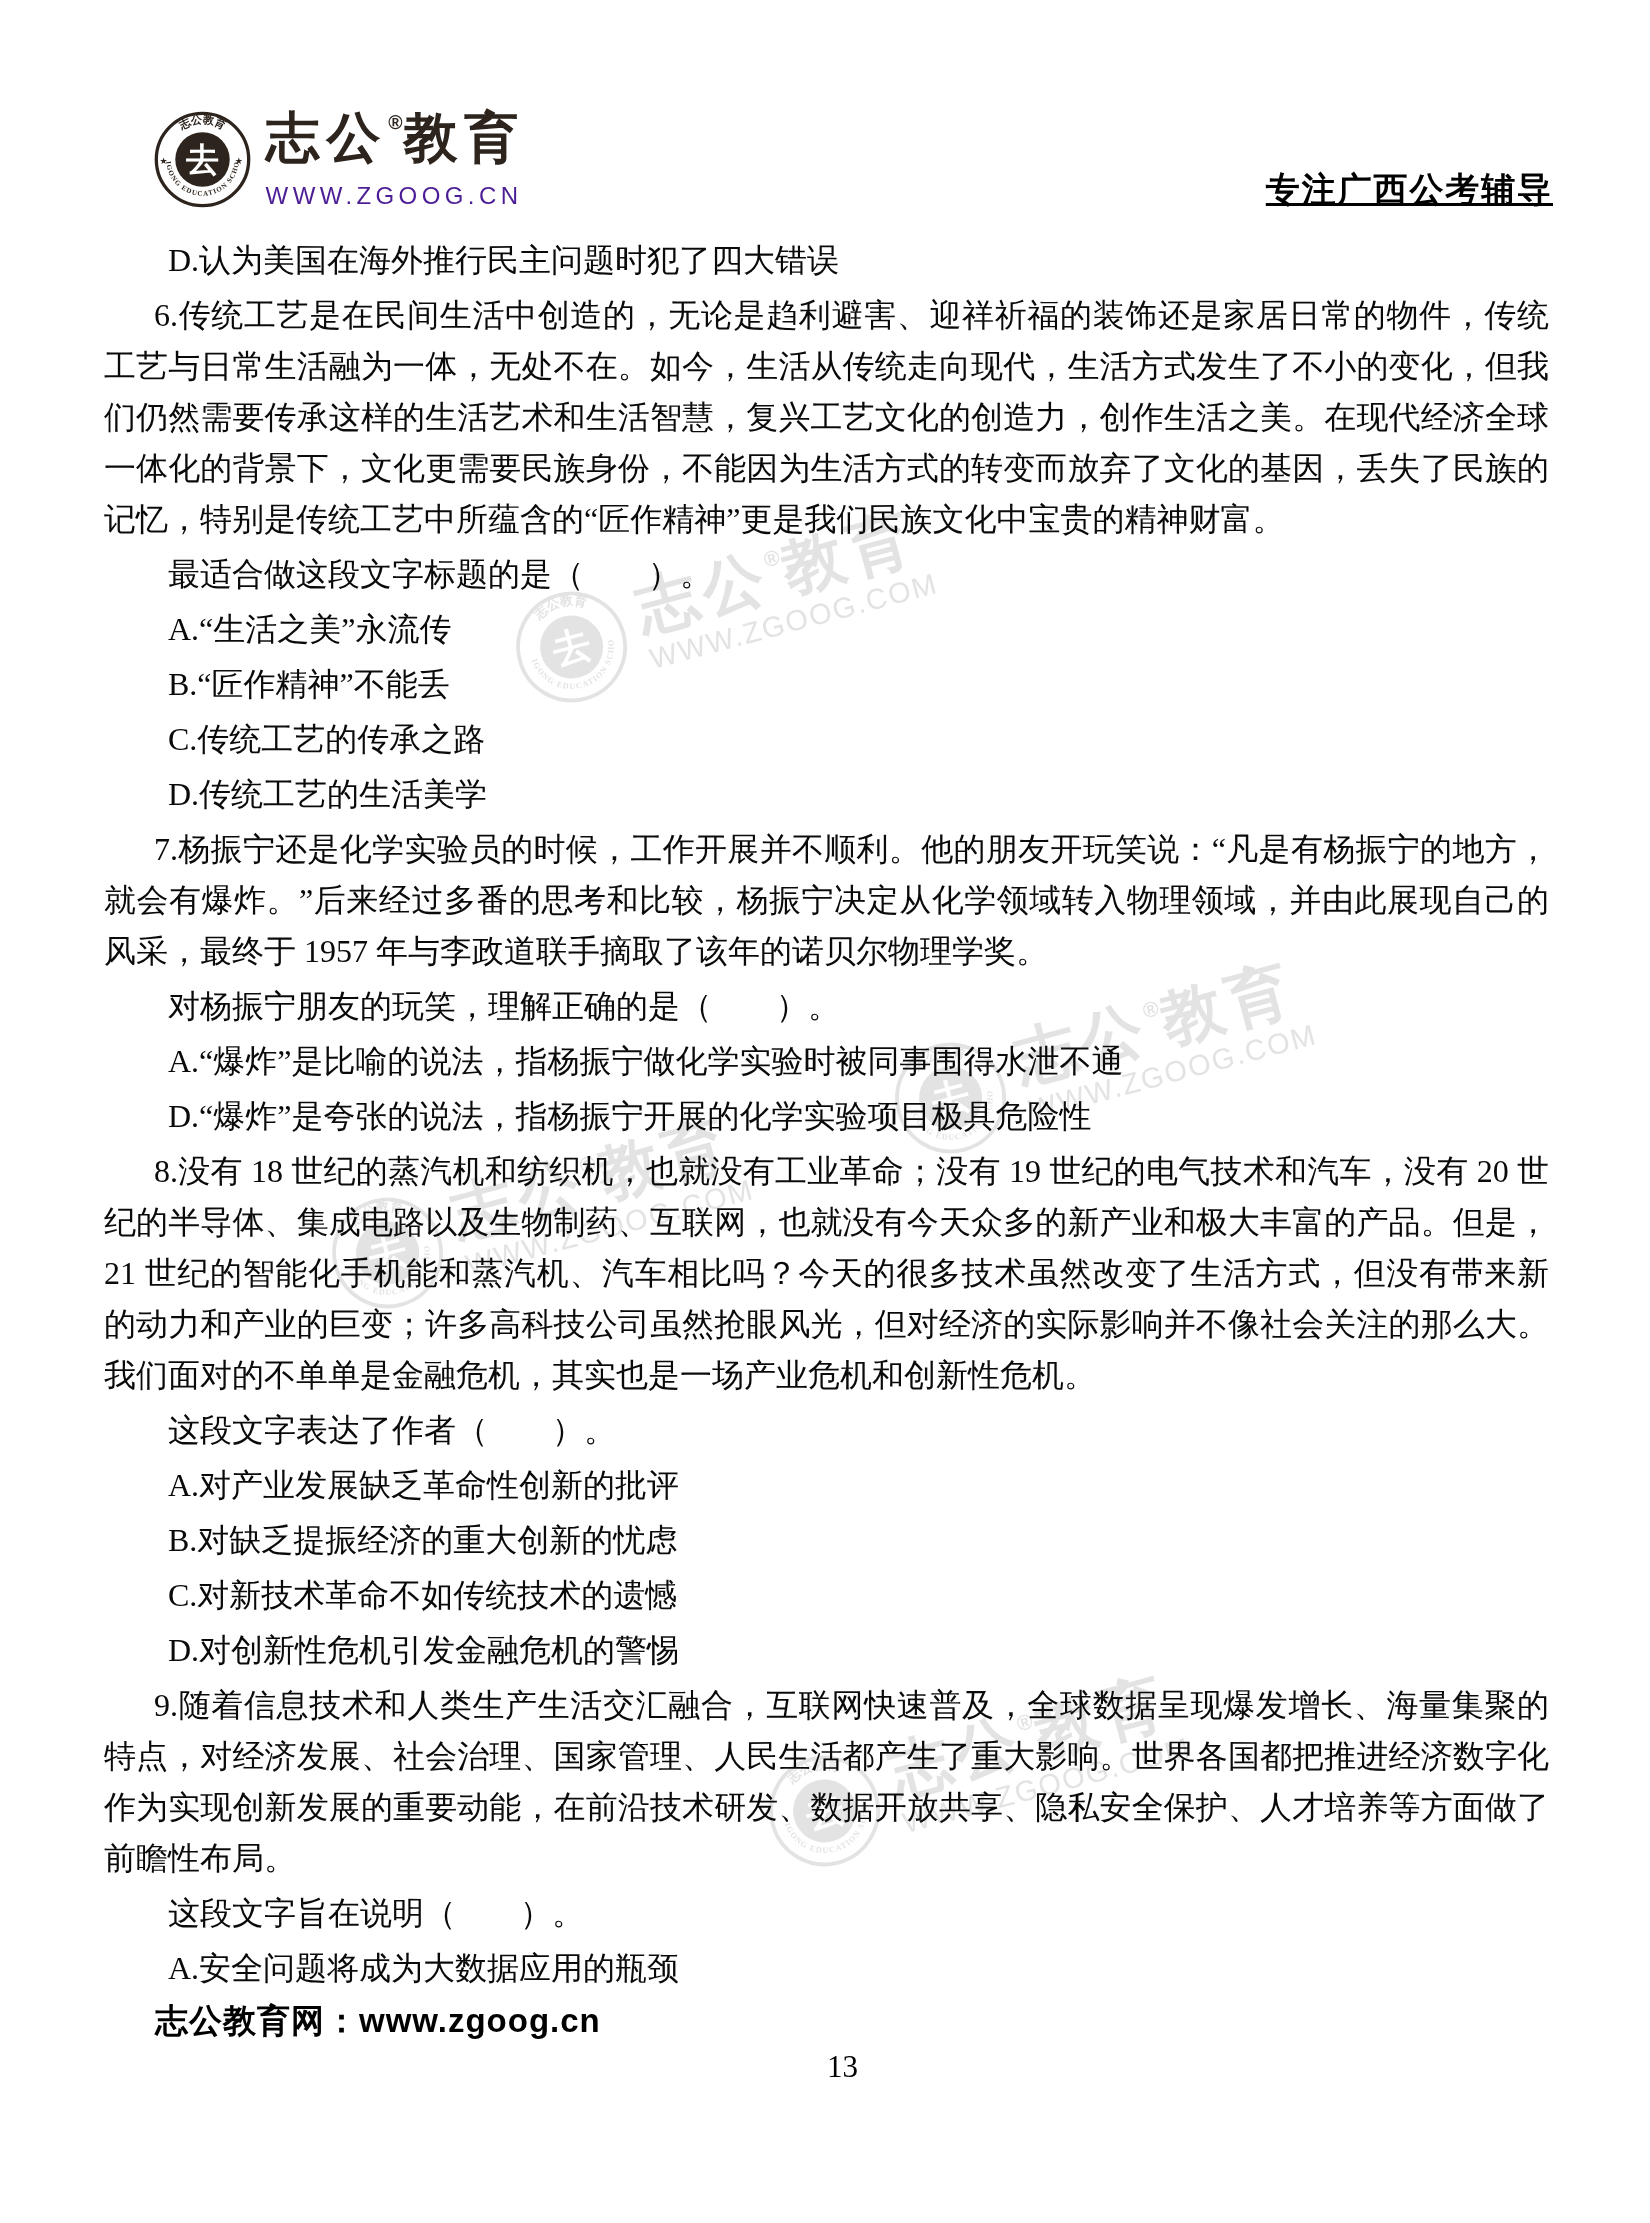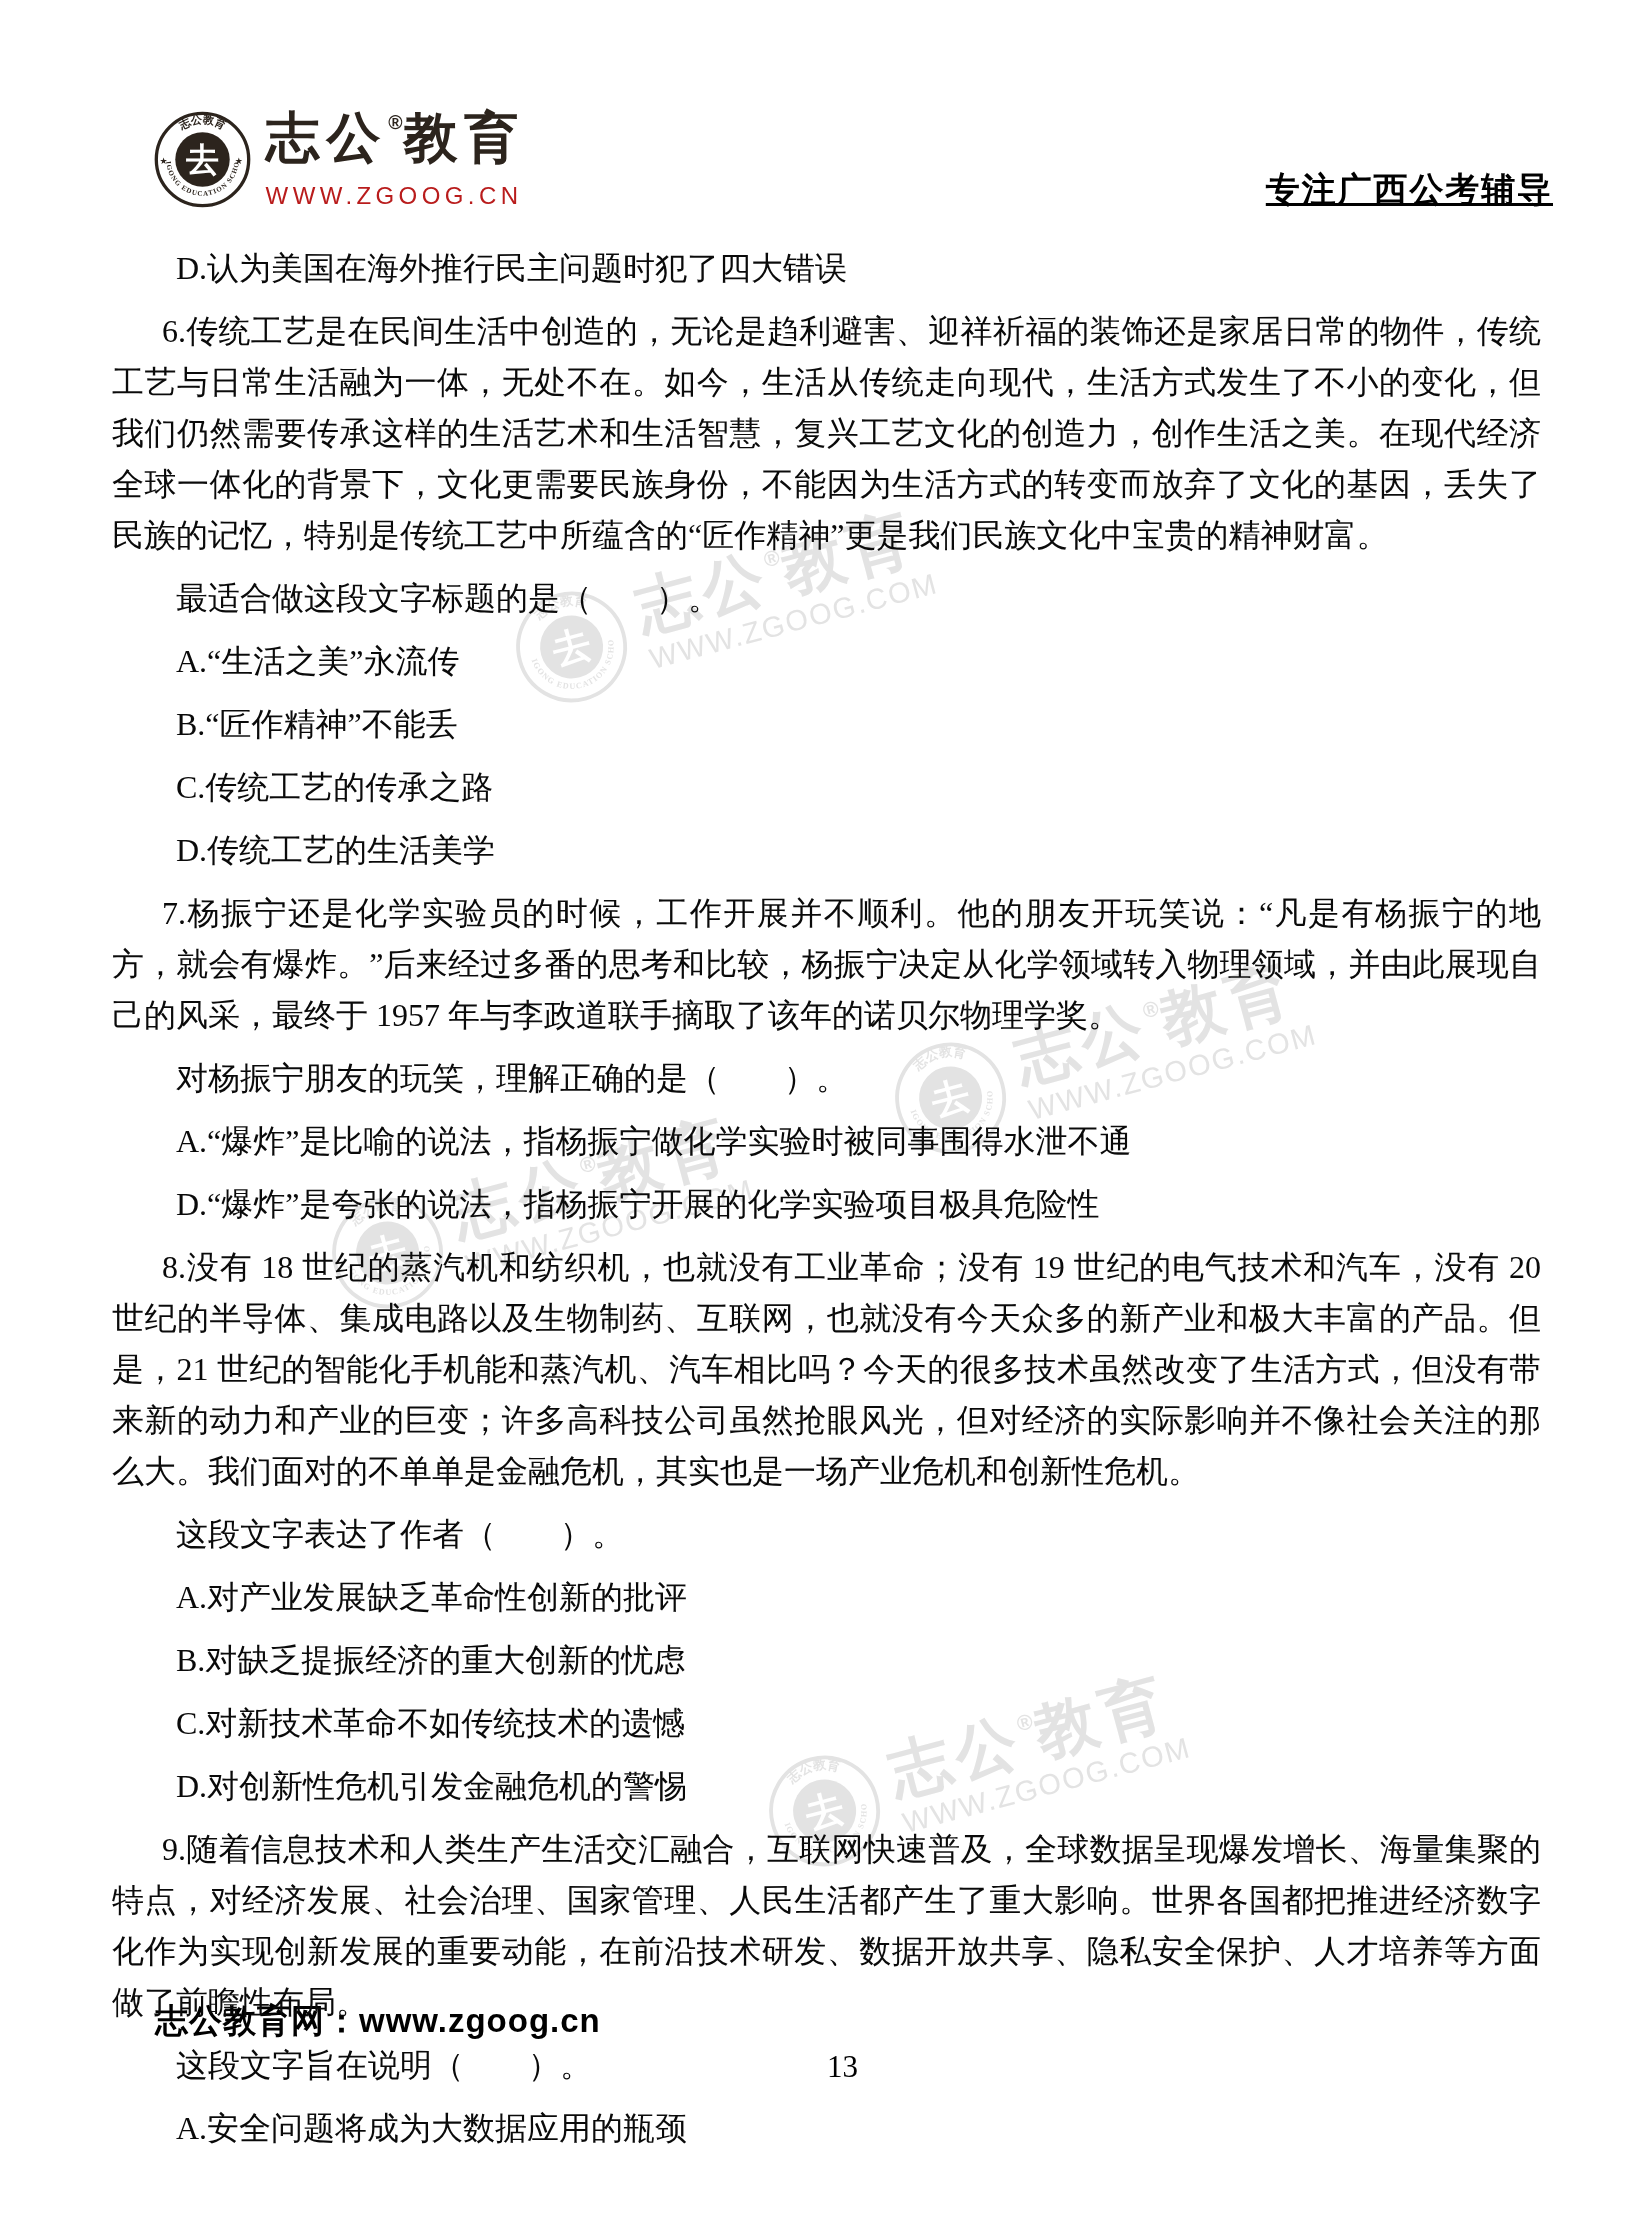--- a/index.html
+++ b/index.html
@@ -10,21 +10,21 @@
     overflow:hidden;
     font-family:"Liberation Serif","DejaVu Serif",serif;
     color:#000;
   }
   
   .header-logo{position:absolute;left:153px;top:109px;display:flex;align-items:center;gap:13.6px;color:#2c241d;}
   .seal{display:block;}
   .brand-block{display:flex;flex-direction:column;justify-content:center;}
   .brand-line{font-family:"Liberation Sans","DejaVu Sans",sans-serif;font-weight:800;font-size:54px;letter-spacing:6.8px;line-height:1.05;color:#2c241d;white-space:nowrap;}
   .brand-line .reg{font-size:19.4px;vertical-align:27px;letter-spacing:0;margin:0 1px;}
-  .brand-url{font-family:"Liberation Sans","DejaVu Sans",sans-serif;font-size:24px;letter-spacing:4.4px;color:#b91c1c;margin-top:16px;white-space:nowrap;}
+  .brand-url{font-family:"Liberation Sans","DejaVu Sans",sans-serif;font-size:24px;letter-spacing:4.4px;color:#4c1d95;margin-top:16px;white-space:nowrap;}
   .header-slogan{
     position:absolute;right:98px;top:167px;
     font-family:"Liberation Sans","DejaVu Sans",sans-serif;
     font-weight:700;font-size:34px;letter-spacing:1.9px;color:#000;white-space:nowrap;text-decoration:underline;
   }
   
   .wm{
     position:absolute;width:427px;height:155px;
     display:flex;align-items:center;gap:15.5px;
     color:#e3e3e3;
@@ -38,21 +38,21 @@
   .wm1{left:509px;top:529px;}
   .wm2{left:888px;top:980px;}
   .wm3{left:325px;top:1135px;}
   .wm4{left:762px;top:1693px;}
   
   .doc{
     position:absolute;left:100px;top:231px;width:1453px;
     font-size:32px;line-height:51px;color:#0a0a0a;
     z-index:1;
   }
-  .doc p{margin:12px;padding:0;}
+  .doc p{margin:4px;padding:0;}
   .doc p.paragraph{text-align:justify;text-justify:inter-ideograph;text-indent:50px;}
   .doc p.prompt,.doc p.option{padding-left:64px;}
   
   .footer-site{
     position:absolute;left:155px;top:1999px;
     font-family:"Liberation Sans","DejaVu Sans",sans-serif;
     font-weight:800;font-size:33px;letter-spacing:1px;color:#000;white-space:nowrap;
   }
   .page-number{
     position:absolute;left:827px;top:2049px;

